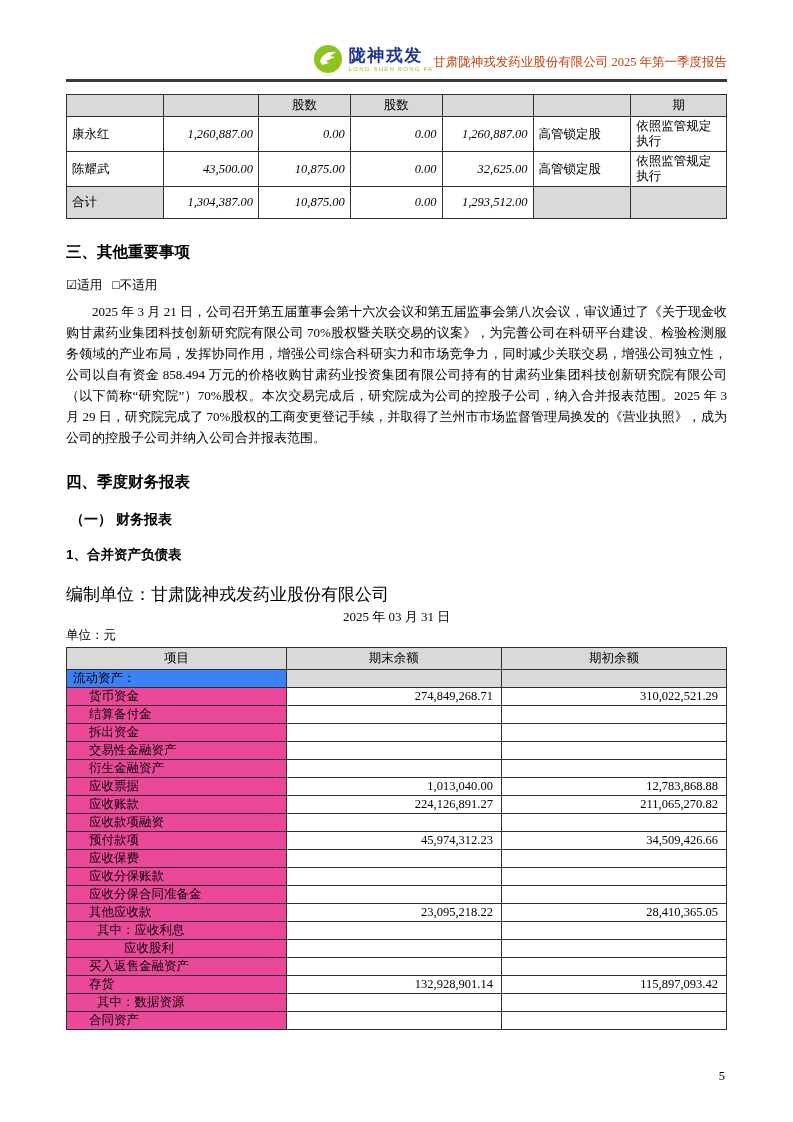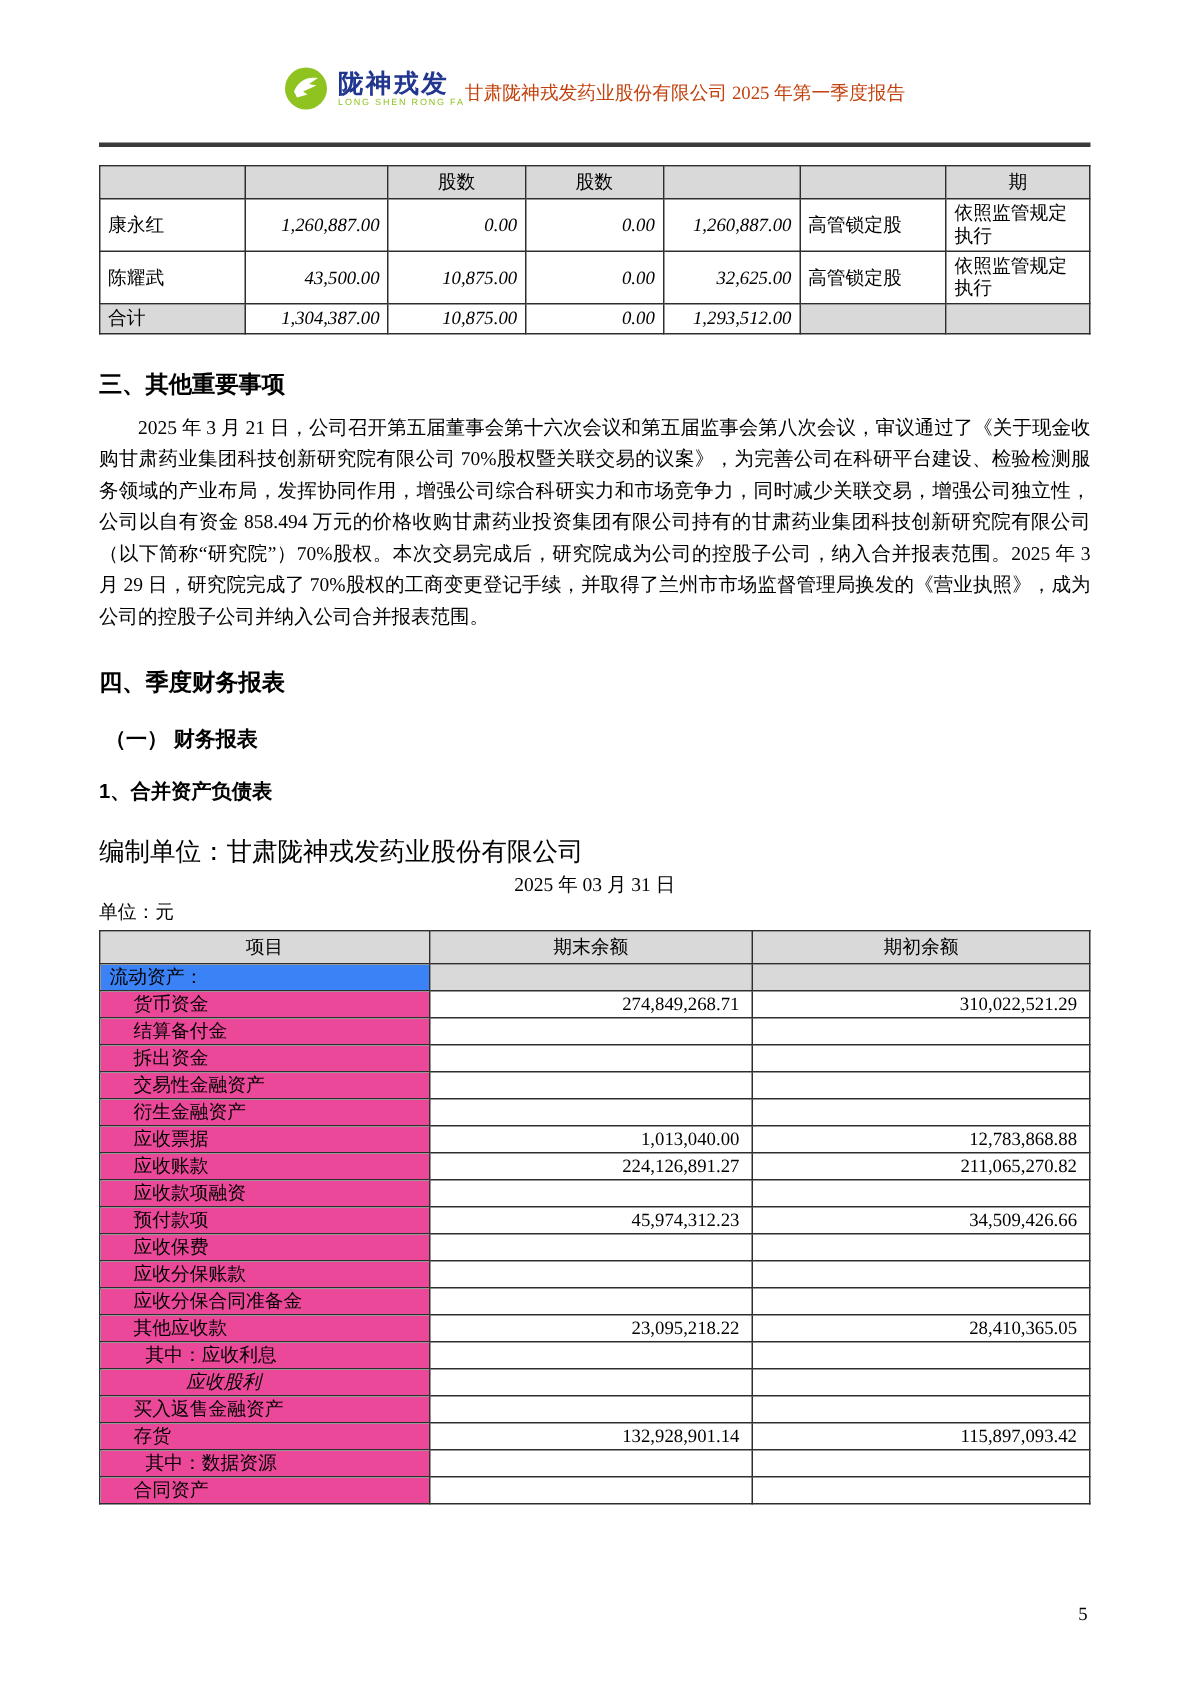--- a/index.html
+++ b/index.html
@@ -8,23 +8,23 @@
   .page {
     position: relative;
     width: 793px; height: 1122px;
     margin: 0 auto;
     background: #fff;
     padding: 44px 66px 0 66px;
     overflow: hidden;
   }
   
   .hdr {
-    display: flex; justify-content: center; align-items: flex-end;
+    display: flex; justify-content: flex-end; align-items: flex-end;
     border-bottom: 3px solid #3a3a3a;
-    padding-bottom: 21px;
+    padding-bottom: 5px;
   }
   .logo { display: flex; align-items: center; gap: 6px; }
   .logo svg { display: block; }
   .brand { display: flex; flex-direction: column; line-height: 1; }
   .brand-cn {
     font-family: "Liberation Sans", sans-serif;
     font-weight: bold; font-size: 17px; color: #20368f; letter-spacing: 1.5px;
   }
   .brand-en {
     font-family: "Liberation Sans", sans-serif;
@@ -33,21 +33,21 @@
   .report-title { font-size: 12.5px; color: #c2410c; padding-bottom: 3px; }
   
   table { width: 100%; border-collapse: collapse; table-layout: fixed; }
   td, th { border: 1px solid #2e2e2e; font-weight: normal; overflow: hidden; }
   
   .tbl1 { margin-top: 12px; font-size: 12.5px; }
   .tbl1 th { background: #d9d9d9; text-align: center; padding: 2px 4px; height: 20px; }
   .tbl1 td { padding: 2px 5px; line-height: 15px; }
   .tbl1 td.num { text-align: right; font-style: italic; }
   .tbl1 tr.r td { height: 34px; }
-  .tbl1 tr.total td { height: 20px; }
+  .tbl1 tr.total td { height: 32px; }
   .tbl1 tr.total td.g { background: #d9d9d9; }
   
   .h-major {
     font-family: "Liberation Sans", sans-serif;
     font-weight: bold; font-size: 15.5px; margin-top: 23px;
   }
   .applicability { font-size: 12.5px; margin-top: 14px; }
   .applicability span { margin-right: 10px; }
   .body-par {
     font-size: 13px; line-height: 21px; text-align: justify;
@@ -67,21 +67,21 @@
   .unit { font-size: 12.5px; text-align: left; margin-top: 1px; }
   
   .tbl2 { margin-top: 3px; font-size: 12.5px; }
   .tbl2 th { background: #d9d9d9; text-align: center; padding: 2px 4px; height: 20px; }
   .tbl2 td { padding: 1px 5px; line-height: 15px; height: 17px; }
   .tbl2 td.item { background: #ec4899; padding-left: 22px; }
   .tbl2 td.val { text-align: right; padding-right: 8px; background: #fff; }
   .tbl2 tr.section td.item { background: #3b82f6; padding-left: 6px; }
   .tbl2 tr.section td.val { background: #d9d9d9; }
   .tbl2 tr.i2 td.item { padding-left: 30px; }
-  .tbl2 tr.i3 td.item { padding-left: 57px; font-style: italic; }
+  .tbl2 tr.i3 td.item { padding-left: 57px; }
   
   .page-num { position: absolute; right: 68px; bottom: 38px; font-size: 12.5px; }
 </style>
 </head>
 <body>
 
 <div class="page">
 
   <div class="hdr">
     <div class="logo">
@@ -148,20 +148,23 @@
           <td class="num">10,875.00</td>
           <td class="num">0.00</td>
           <td class="num">1,293,512.00</td>
           <td class="g"></td>
           <td class="g"></td>
         </tr>
       </tbody>
   </table>
 
   <div class="h-major">三、其他重要事项</div>
+  <div class="applicability">
+    <span>☑适用</span><span>□不适用</span>
+  </div>
   <p class="body-par">2025 年 3 月 21 日，公司召开第五届董事会第十六次会议和第五届监事会第八次会议，审议通过了《关于现金收购甘肃药业集团科技创新研究院有限公司 70%股权暨关联交易的议案》，为完善公司在科研平台建设、检验检测服务领域的产业布局，发挥协同作用，增强公司综合科研实力和市场竞争力，同时减少关联交易，增强公司独立性，公司以自有资金 858.494 万元的价格收购甘肃药业投资集团有限公司持有的甘肃药业集团科技创新研究院有限公司（以下简称“研究院”）70%股权。本次交易完成后，研究院成为公司的控股子公司，纳入合并报表范围。2025 年 3 月 29 日，研究院完成了 70%股权的工商变更登记手续，并取得了兰州市市场监督管理局换发的《营业执照》，成为公司的控股子公司并纳入公司合并报表范围。</p>
 
   <div class="h-major h4">四、季度财务报表</div>
   <div class="h-sub1">（一） 财务报表</div>
   <div class="h-sub2">1、合并资产负债表</div>
   <div class="prepared">编制单位：甘肃陇神戎发药业股份有限公司</div>
   <div class="stmt-date">2025 年 03 月 31 日</div>
   <div class="unit">单位：元</div>
 
   <table class="tbl2">

